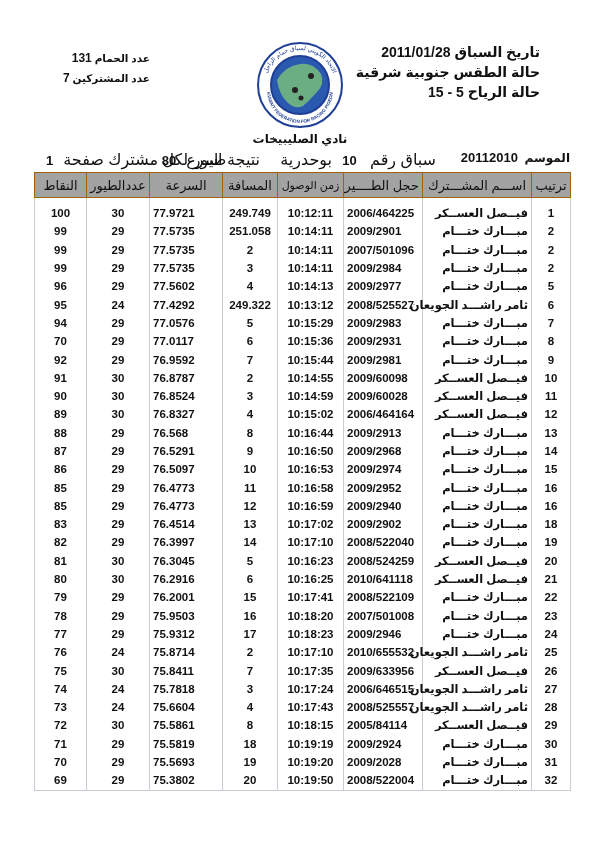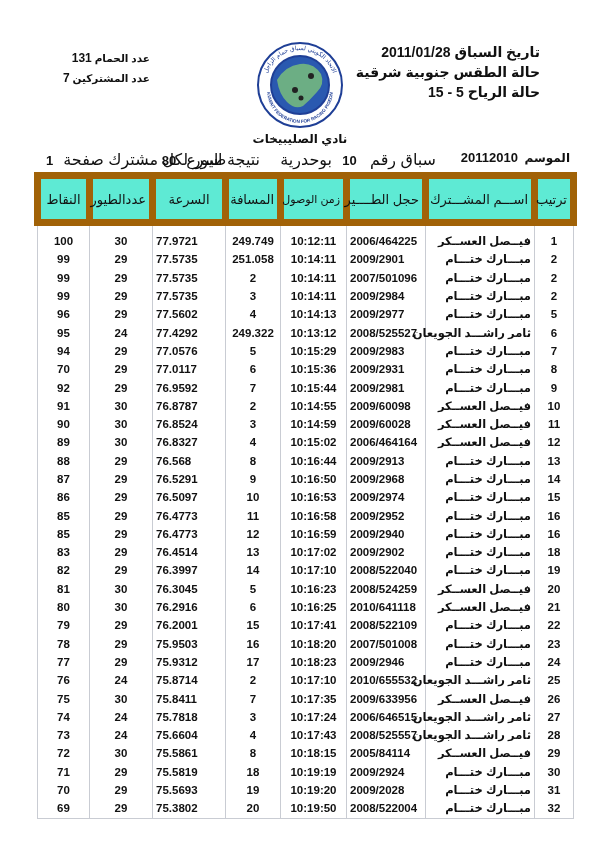--- a/index.html
+++ b/index.html
@@ -12,22 +12,22 @@
               font-size: 10.5px; font-weight: bold; line-height: 20px; }
   .hdr-left .title { font-size: 12px; }
   .logo { left: 255px; top: 40px; width: 90px; height: 90px; }
   .club { left: 0; width: 600px; top: 132px; text-align: center; direction: rtl;
           font-size: 12px; font-weight: bold; }
   .infoline { top: 150px; font-size: 12px; font-weight: bold; direction: rtl; white-space: nowrap; }
   .infoline .big { font-size: 13px; }
   .infoline .small { font-size: 16px; font-weight: bold; }
   table.results { position: absolute; left: 34px; top: 172px; width: 536px;
                   border-collapse: collapse; direction: rtl; table-layout: fixed; }
-  table.results th { background: #5eead4; height: 24px; font-weight: normal; font-size: 13px;
-                     border: 7px solid #a16207; padding: 8px 3px; white-space: nowrap; }
+  table.results th { background: #a3a3a3; height: 24px; font-weight: normal; font-size: 13px;
+                     border: 1px solid #a16207; padding: 0 3px; white-space: nowrap; }
   table.results th.c-name { text-align: center; }
   table.results th.c-ring { text-align: right; }
   table.results td { height: 18.3px; padding: 0 3px; font-size: 11.5px; font-weight: bold;
                      border-left: 1px solid #c9ccd3; border-right: 1px solid #c9ccd3; white-space: nowrap; }
   table.results tr.spacer td { height: 6px; }
   table.results tr:last-child td { border-bottom: 1px solid #c9ccd3; }
   td.c-rank { text-align: center; }
   td.c-name { text-align: right; font-weight: normal; font-size: 10px; }
   td.c-ring { text-align: left; }
   td.c-time { text-align: center; }

